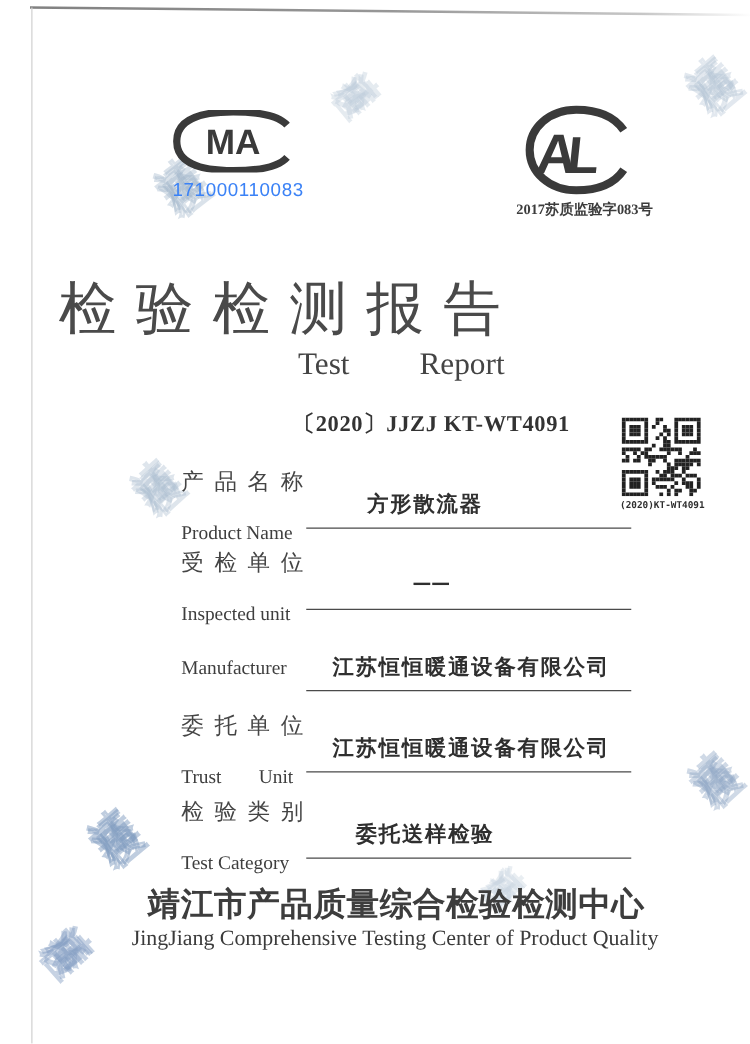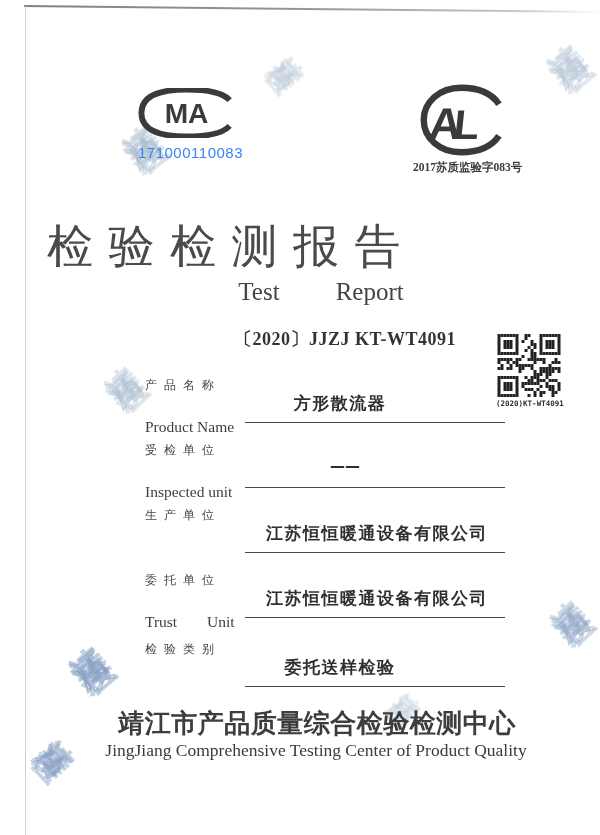--- a/index.html
+++ b/index.html
@@ -66,21 +66,21 @@
   
   .qr-block{position:absolute;left:496px;top:334px;width:66px;}
   .qr-block svg{display:block;}
   .qr-caption{
     margin-top:2px;font-size:7.5px;white-space:nowrap;color:#2f2f2f;
     font-family:"DejaVu Sans Mono","Liberation Mono",monospace;font-weight:bold;
   }
   
   .field{position:absolute;left:145px;width:360px;height:50px;}
   .flabel-cn{
-    font-size:12px;color:#454545;letter-spacing:2px;white-space:nowrap;
+    font-size:18px;color:#454545;letter-spacing:2px;white-space:nowrap;
     line-height:22px;
   }
   .flabel-en{
     font-size:15.5px;color:#3e3e3e;line-height:22px;white-space:nowrap;
     margin-top:20px;
   }
   .flabel-en.stretch{word-spacing:26px;}
   .fvalue{
     position:absolute;left:100px;right:0;bottom:1px;height:30px;
     border-bottom:1.2px solid #4a4a4a;
@@ -372,31 +372,32 @@
     <div class="fvalue v-mid">方形散流器</div>
   </div>
 
   <div class="field" style="top:439px">
     <div class="flabel-cn">受 检 单 位</div>
     <div class="flabel-en">Inspected unit</div>
     <div class="fvalue v-dash">——</div>
   </div>
 
   <div class="field" style="top:504px">
-    <div class="flabel-cn">生 产 单 位</div>
+    <div class="flabel-en">Manufacturer</div>
     <div class="fvalue v-left">江苏恒恒暖通设备有限公司</div>
   </div>
 
   <div class="field" style="top:569px">
     <div class="flabel-cn">委 托 单 位</div>
     <div class="flabel-en stretch">Trust Unit</div>
     <div class="fvalue v-left">江苏恒恒暖通设备有限公司</div>
   </div>
 
   <div class="field" style="top:638px">
     <div class="flabel-cn">检 验 类 别</div>
+    <div class="flabel-en">Test Category</div>
     <div class="fvalue v-mid">委托送样检验</div>
   </div>
 
   <div class="org-cn">靖江市产品质量综合检验检测中心</div>
   <div class="org-en">JingJiang Comprehensive Testing Center of Product Quality</div>
 
 </div>
 
 </body></html>

